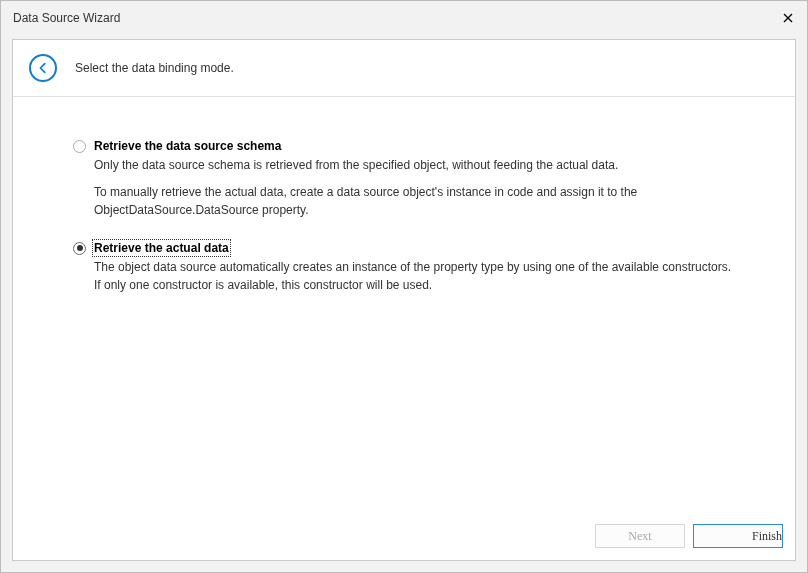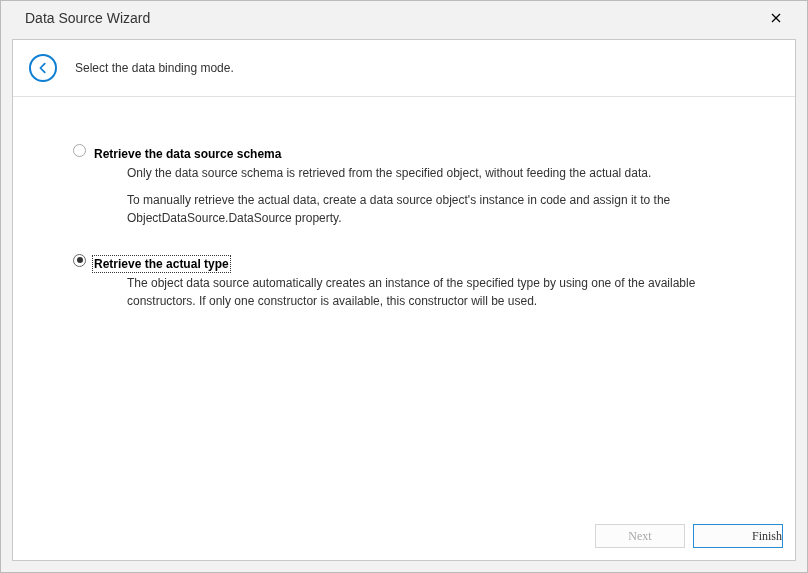--- a/index.html
+++ b/index.html
@@ -19,22 +19,22 @@
       border: 1px solid #bbb;
       background: #f2f2f2;
       position: relative;
       display: flex;
       flex-direction: column;
     }
     .title-bar {
       height: 34px;
       display: flex;
       align-items: center;
-      padding: 0 22px;
-      font-size: 14px;
+      padding: 0 10px;
+      font-size: 12px;
       color: #333;
       justify-content: space-between;
     }
     .title-text {
       padding-left: 2px;
     }
     .close-btn {
       width: 18px;
       height: 18px;
       display: flex;
@@ -112,35 +112,33 @@
       left: 2.5px;
       width: 6px;
       height: 6px;
       background: #333;
       border-radius: 50%;
     }
     .option-title {
       font-weight: bold;
       color: #000;
       font-size: 12px;
-      margin-top: 8px;
     }
     .option-title.focused {
       outline: 1px dotted #333;
       outline-offset: 1px;
     }
     .option-desc {
       margin-left: 21px;
       color: #333;
       font-size: 12px;
       line-height: 1.45;
     }
     .option-desc p {
       margin-bottom: 10px;
-      margin-left: 33px;
     }
     .footer {
       padding: 10px 12px 12px 12px;
       display: flex;
       justify-content: flex-end;
       gap: 8px;
     }
     .btn {
       width: 90px;
       height: 24px;
@@ -197,24 +195,24 @@
         </div>
         <div class="option-desc">
           <p>Only the data source schema is retrieved from the specified object, without feeding the actual data.</p>
           <p>To manually retrieve the actual data, create a data source object's instance in code and assign it to the ObjectDataSource.DataSource property.</p>
         </div>
       </div>
 
       <div class="option">
         <div class="option-header">
           <div class="radio selected"></div>
-          <span class="option-title focused">Retrieve the actual type</span>
+          <span class="option-title focused">Retrieve the actual data</span>
         </div>
         <div class="option-desc">
-          <p>The object data source automatically creates an instance of the specified type by using one of the available constructors. If only one constructor is available, this constructor will be used.</p>
+          <p>The object data source automatically creates an instance of the property type by using one of the available constructors. If only one constructor is available, this constructor will be used.</p>
         </div>
       </div>
 
     </div>
 
     <div class="footer">
       <div class="btn disabled">
         <span>Next</span>
       </div>
       <div class="btn primary">

